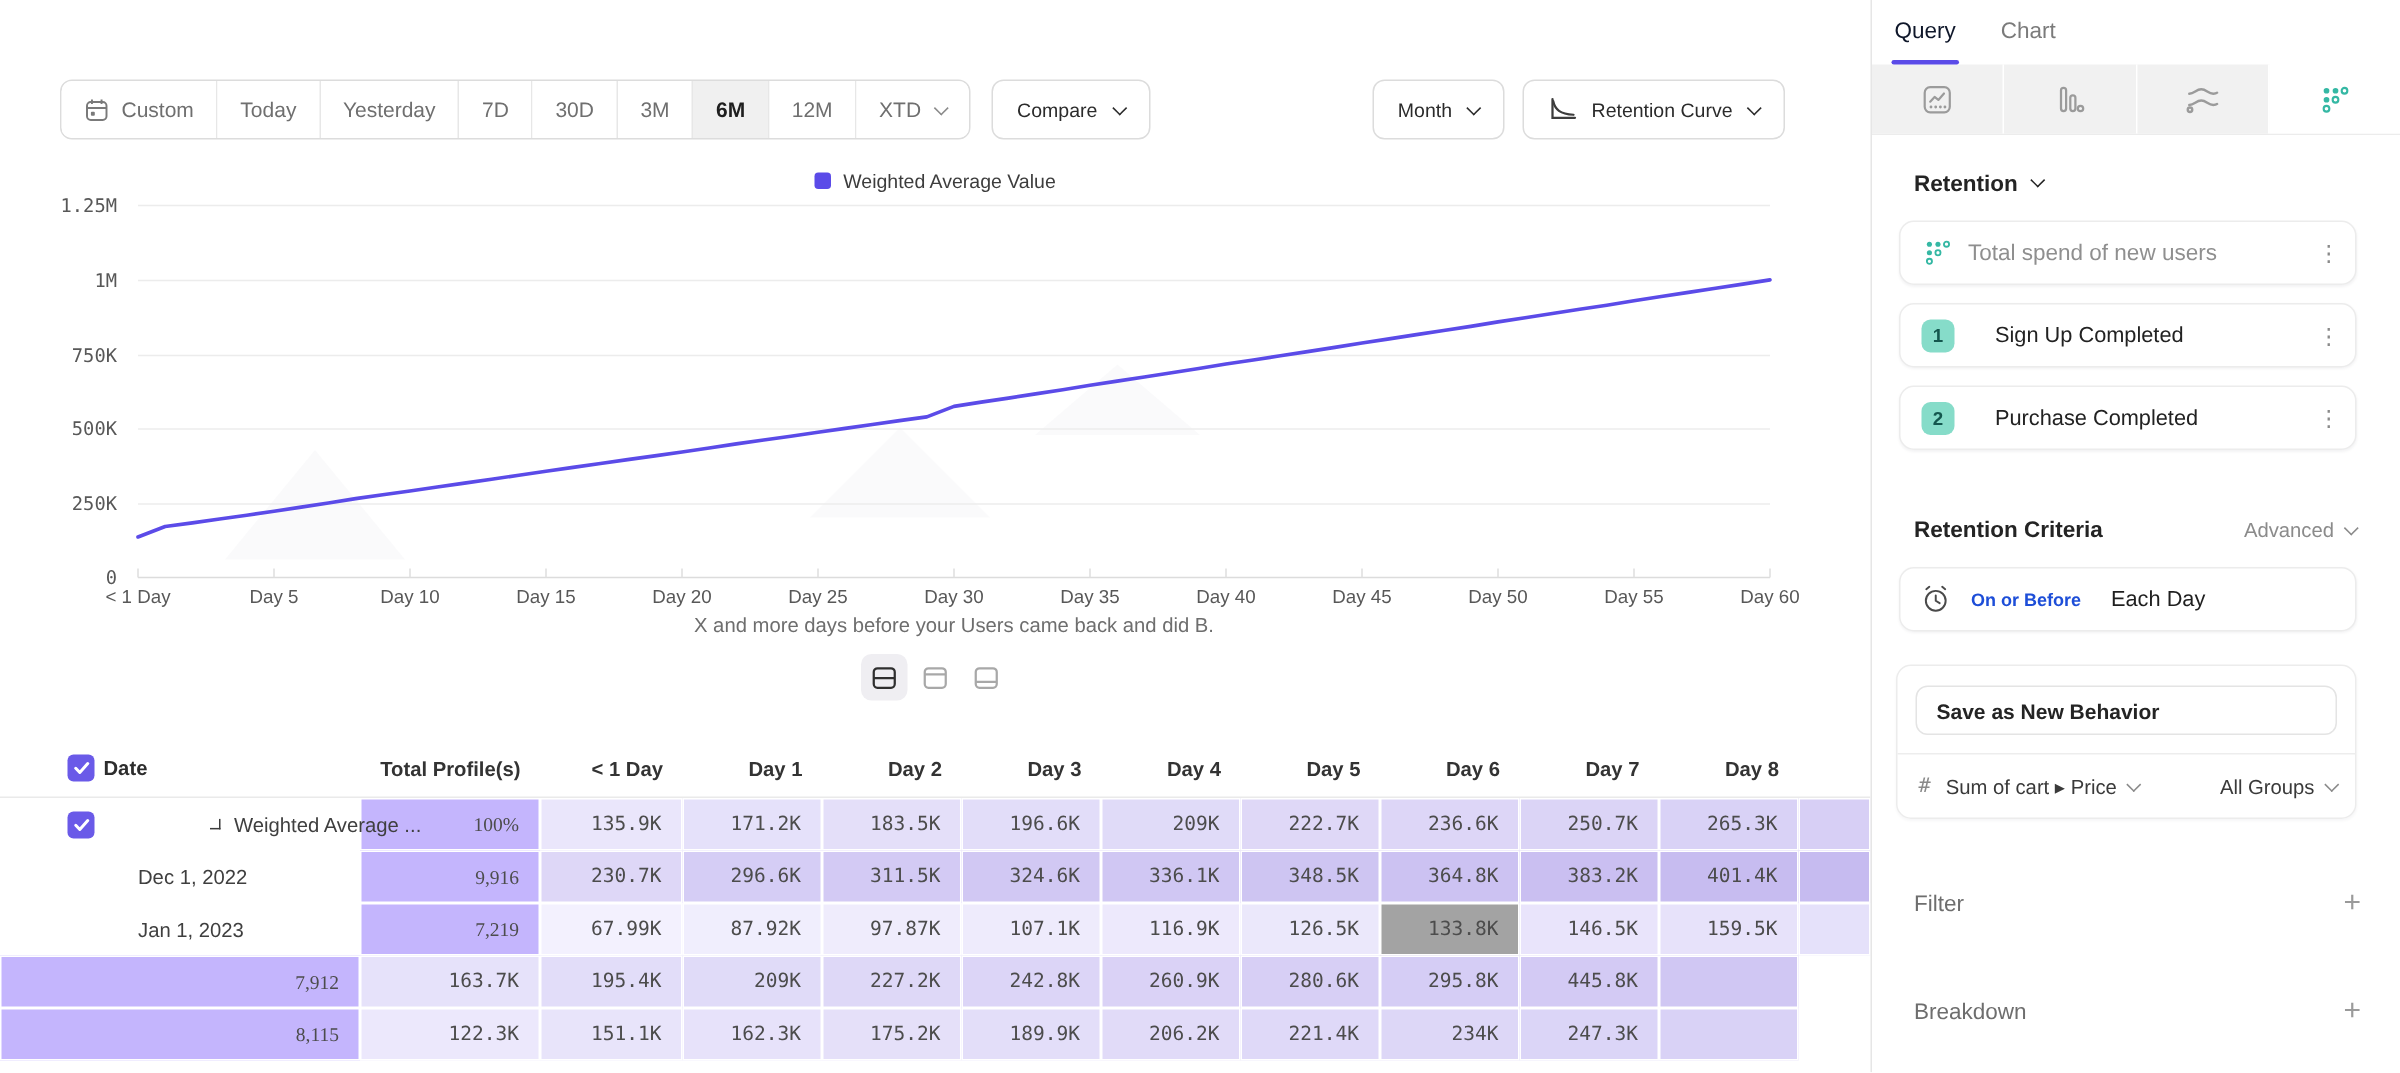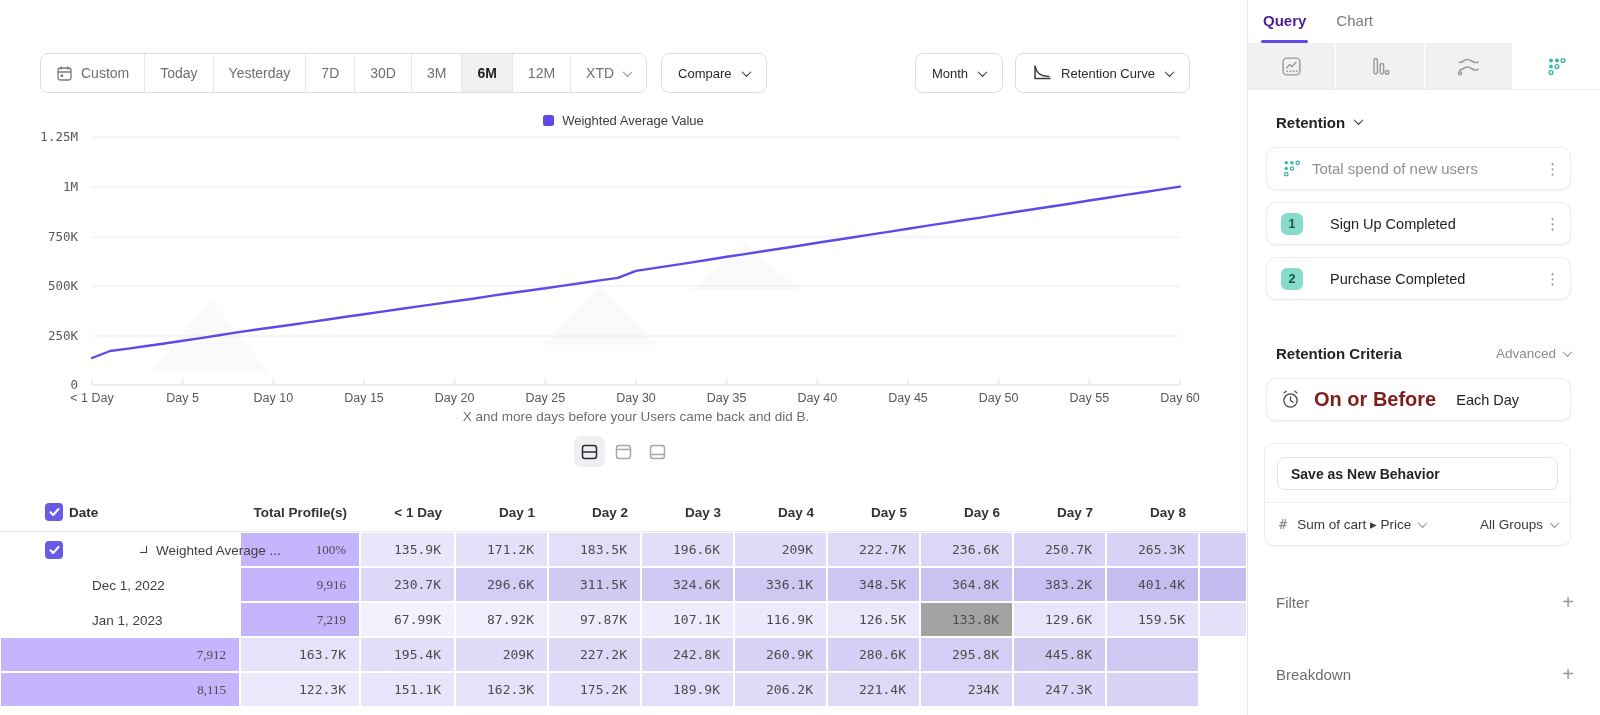--- a/index.html
+++ b/index.html
@@ -44,39 +44,39 @@
   .dcol .lbl { position:absolute; top:50%; transform:translateY(-50%); font-size:13.5px; color:#3f3f3f; white-space:nowrap; }
   .head .dcol .lbl { left:69px; font-weight:600; color:#2d2d2d; }
   .cb-box { width:18px; height:18px; border-radius:4px; background:#6a5ae8; display:flex; align-items:center; justify-content:center; }
   .cell { height:100%; display:flex; align-items:center; justify-content:flex-end; padding-right:13px; font-size:13px; color:#4c4c4c; border:1px solid #fff; }
   .cell.total { background:#c4b5fd;font-family:Liberation Serif, serif; }
 
   
   .side { position:absolute; left:1247px; top:0; width:353px; height:715px; border-left:1px solid #e6e6e6; background:#fff; }
   .side-tabs { display:flex; gap:30px; padding:12px 0 0 15px; height:43px; }
   .side-tab { font-size:15px; color:#7b7b7b; position:relative; cursor:pointer; padding-bottom:9px; }
-  .side-tab.active { color:#4c1d95; font-weight:700; }
+  .side-tab.active { color:#0f172a; font-weight:400; }
   .side-tab.active::after { content:""; position:absolute; left:-2px; right:-2px; bottom:0; height:3px; border-radius:3px; background:#5b4be8; }
   .icon-row { display:flex; height:47px; border-bottom:1px solid #ececec; }
   .icon-tile { flex:1; background:#f1f1f1; border-right:1px solid #fff; display:flex; align-items:center; justify-content:center; cursor:pointer; }
   .icon-tile:last-child { border-right:none; }
   .icon-tile.active { background:#fff; }
   .side-section { font-size:15px; font-weight:700; color:#242424; display:flex; align-items:center; gap:8px; margin:24px 0 0 28px; }
   .card { position:relative; margin:0 29px 0 18px; background:#fff; border:1px solid #ececec; border-radius:10px; box-shadow:0 1px 2px rgba(20,20,40,0.05); display:flex; align-items:center; }
   .card .kebab { position:absolute; right:10px; top:50%; transform:translateY(-50%); color:#8a8a8a; font-size:15px; cursor:pointer; }
   .behavior-card { height:43px; margin-top:16px; padding-left:15px; gap:11px; }
   .behavior-title { font-size:15px; color:#8f8f8f; }
   .step-card { height:43px; padding-left:14px; gap:0; }
   .step-badge { width:22px; height:22px; border-radius:6px; background:#86dcc9; color:#14574e; font-size:12.5px; font-weight:700; display:flex; align-items:center; justify-content:center; }
   .step-label { font-size:14.5px; color:#222; margin-left:27px; }
   .criteria-row { display:flex; align-items:center; justify-content:space-between; margin:45px 29px 0 28px; }
   .criteria-label { font-size:15px; font-weight:700; color:#242424; }
   .criteria-mode { font-size:13.5px; color:#8b8b8b; display:flex; align-items:center; gap:6px; cursor:pointer; }
   .timing-card { height:43px; margin-top:16px; padding-left:13px; gap:13px; }
-  .timing-text { font-size:20px; color:#7f1d1d; font-weight:600; }
+  .timing-text { font-size:12px; color:#1d4ed8; font-weight:600; }
   .timing-period { font-size:14.5px; color:#1f1f1f; margin-left:7px; }
   .measure-card { margin:22px 29px 0 16px; border-radius:10px; border:1px solid #ececec; box-shadow:0 1px 2px rgba(20,20,40,0.04); }
   .save-box { margin:13px 12px 12px 12px; border:1px solid #e4e4e4; border-radius:8px; height:33px; display:flex; align-items:center; padding-left:13px; font-size:14px; font-weight:600; color:#242424; cursor:pointer; }
   .measure-row { border-top:1px solid #ededed; height:43px; display:flex; align-items:center; padding:0 12px 0 14px; gap:10px; }
   .measure-sym { font-size:13.5px; color:#8a8a8a; }
   .measure-label { font-size:13.5px; color:#3a3a3a; display:flex; align-items:center; gap:6px; cursor:pointer; }
   .measure-group { margin-left:auto; font-size:13.5px; color:#3a3a3a; display:flex; align-items:center; gap:6px; cursor:pointer; }
   .side-add-row { display:flex; align-items:center; justify-content:space-between; margin:0 26px 0 28px; }
   .side-add-label { font-size:15px; color:#6e6e6e; }
   .plus { font-size:20px; color:#9a9a9a; font-weight:400; cursor:pointer; line-height:1; }
@@ -293,21 +293,21 @@
           <span class="lbl" style="left:92px">Jan 1, 2023</span>
         </div>
         <div class="cell total mono">7,219</div>
         <div class="cell mono" style="background:rgb(243,241,254)">67.99K</div>
         <div class="cell mono" style="background:rgb(240,238,253)">87.92K</div>
         <div class="cell mono" style="background:rgb(239,236,252)">97.87K</div>
         <div class="cell mono" style="background:rgb(238,235,252)">107.1K</div>
         <div class="cell mono" style="background:rgb(237,233,252)">116.9K</div>
         <div class="cell mono" style="background:rgb(235,232,251)">126.5K</div>
         <div class="cell mono" style="background:#a3a3a3">133.8K</div>
-        <div class="cell mono" style="background:rgb(233,228,251)">129.6K</div>
+        <div class="cell mono" style="background:rgb(233,228,251)">146.5K</div>
         <div class="cell mono" style="background:rgb(231,226,250)">159.5K</div>
         <div class="cell" style="background:rgb(229,225,250)"></div>
       </div>
       <div class="trow">
         <div class="cell total mono">7,912</div>
         <div class="cell mono" style="background:rgb(230,226,250)">163.7K</div>
         <div class="cell mono" style="background:rgb(226,221,249)">195.4K</div>
         <div class="cell mono" style="background:rgb(224,219,248)">209K</div>
         <div class="cell mono" style="background:rgb(222,216,247)">227.2K</div>
         <div class="cell mono" style="background:rgb(220,213,247)">242.8K</div>

